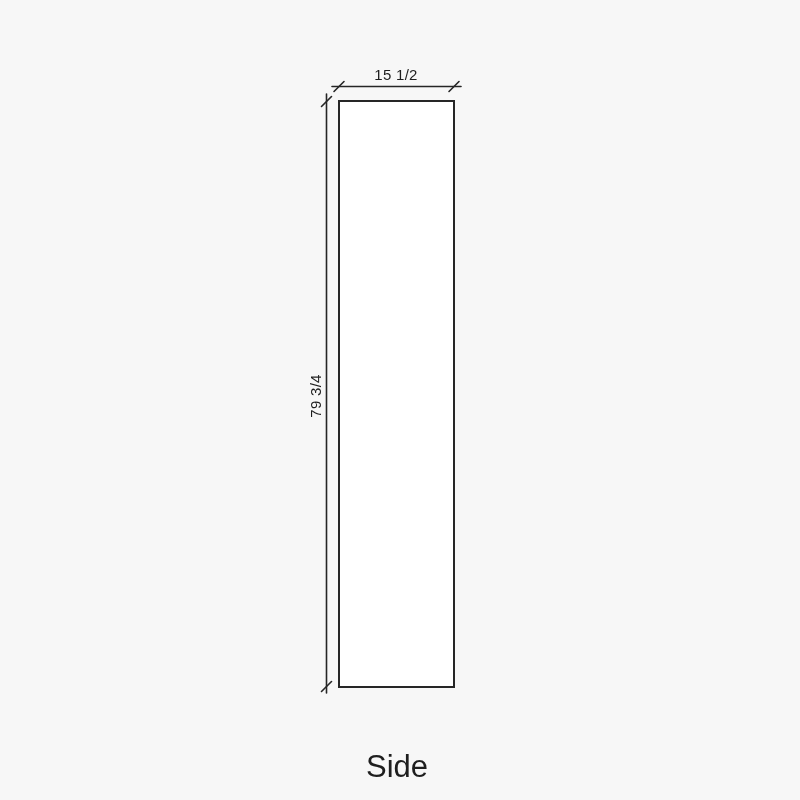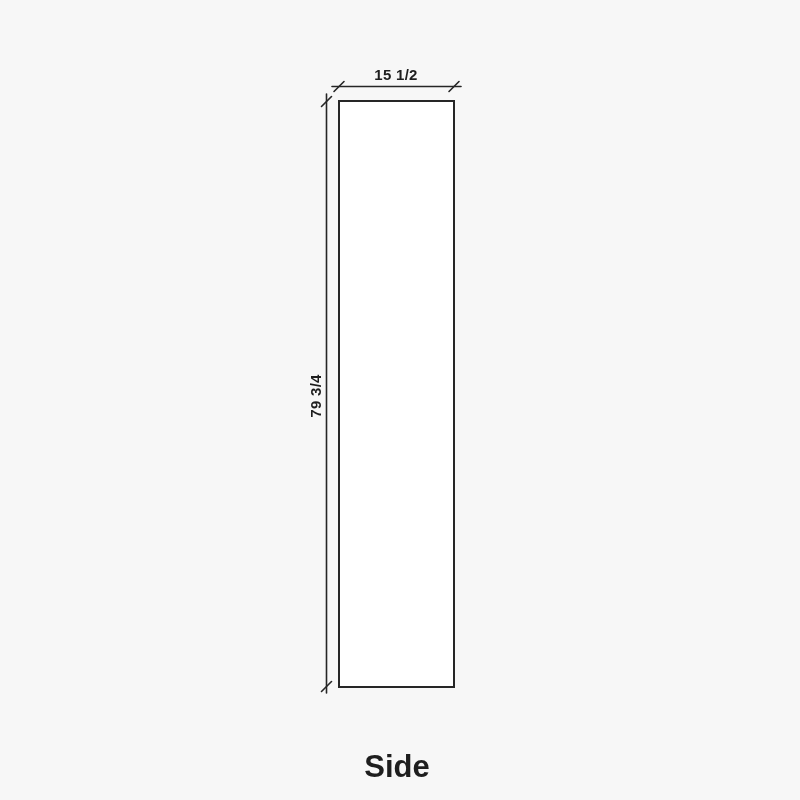--- a/index.html
+++ b/index.html
@@ -8,21 +8,20 @@
     width: 800px;
     height: 800px;
     background: var(--background, #f7f7f7);
     font-family: "Liberation Sans", sans-serif;
     overflow: hidden;
   }
   .canvas {
     position: relative;
     width: 732px;
     height: 800px;
-    font-weight: bold;
   }
   svg {
     display: block;
   }
   .panel-outline {
     fill: var(--panel-fill, #ffffff);
     stroke: var(--line, #262626);
     stroke-width: 2;
   }
   .dim-line, .dim-tick {

